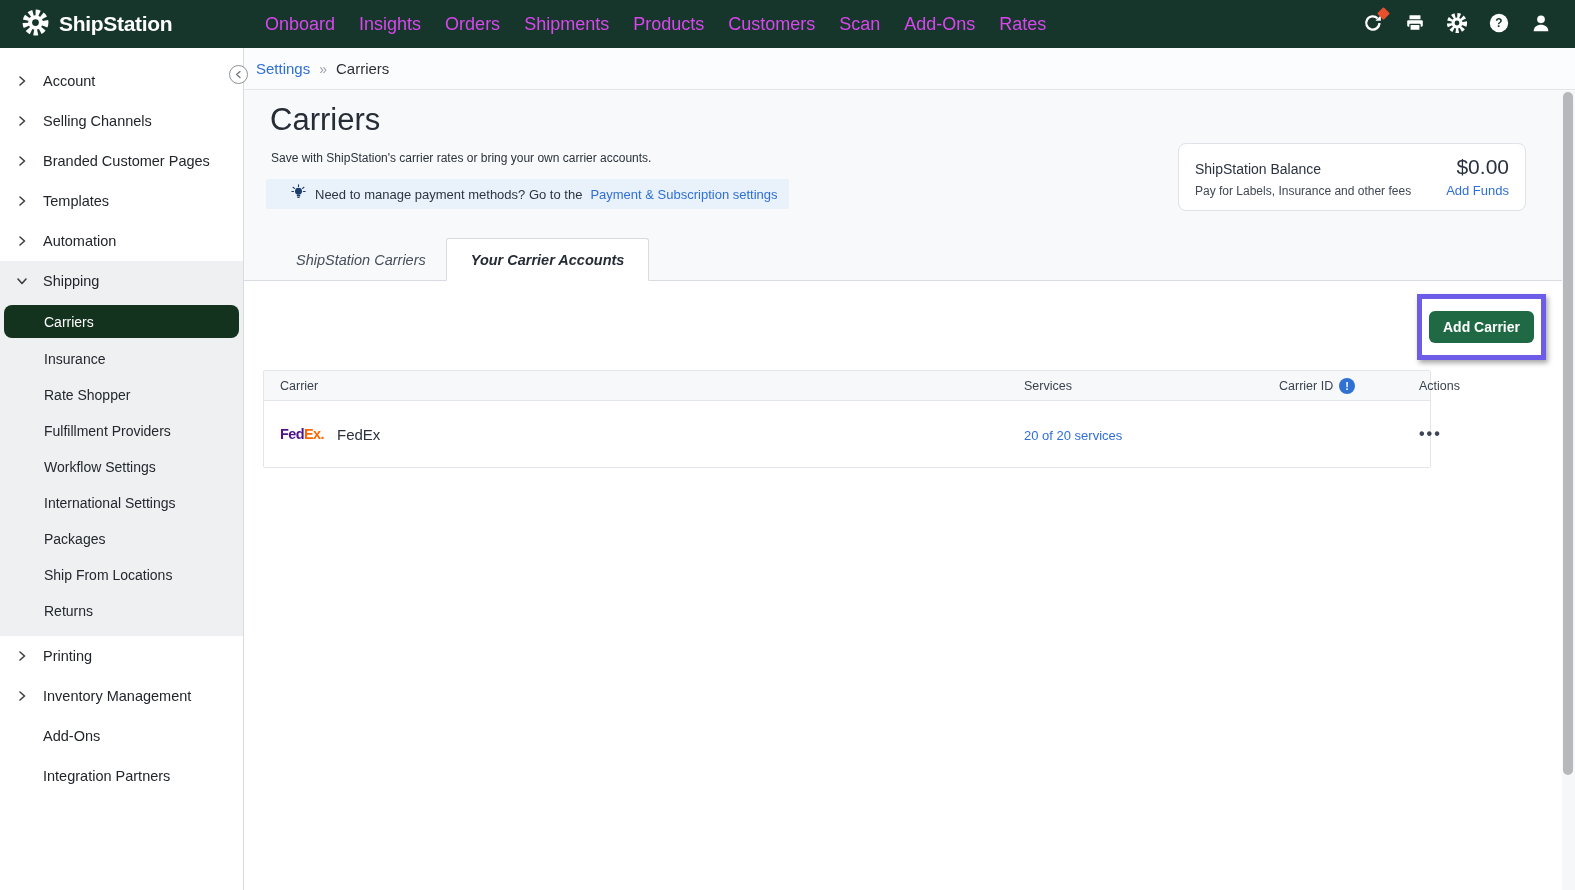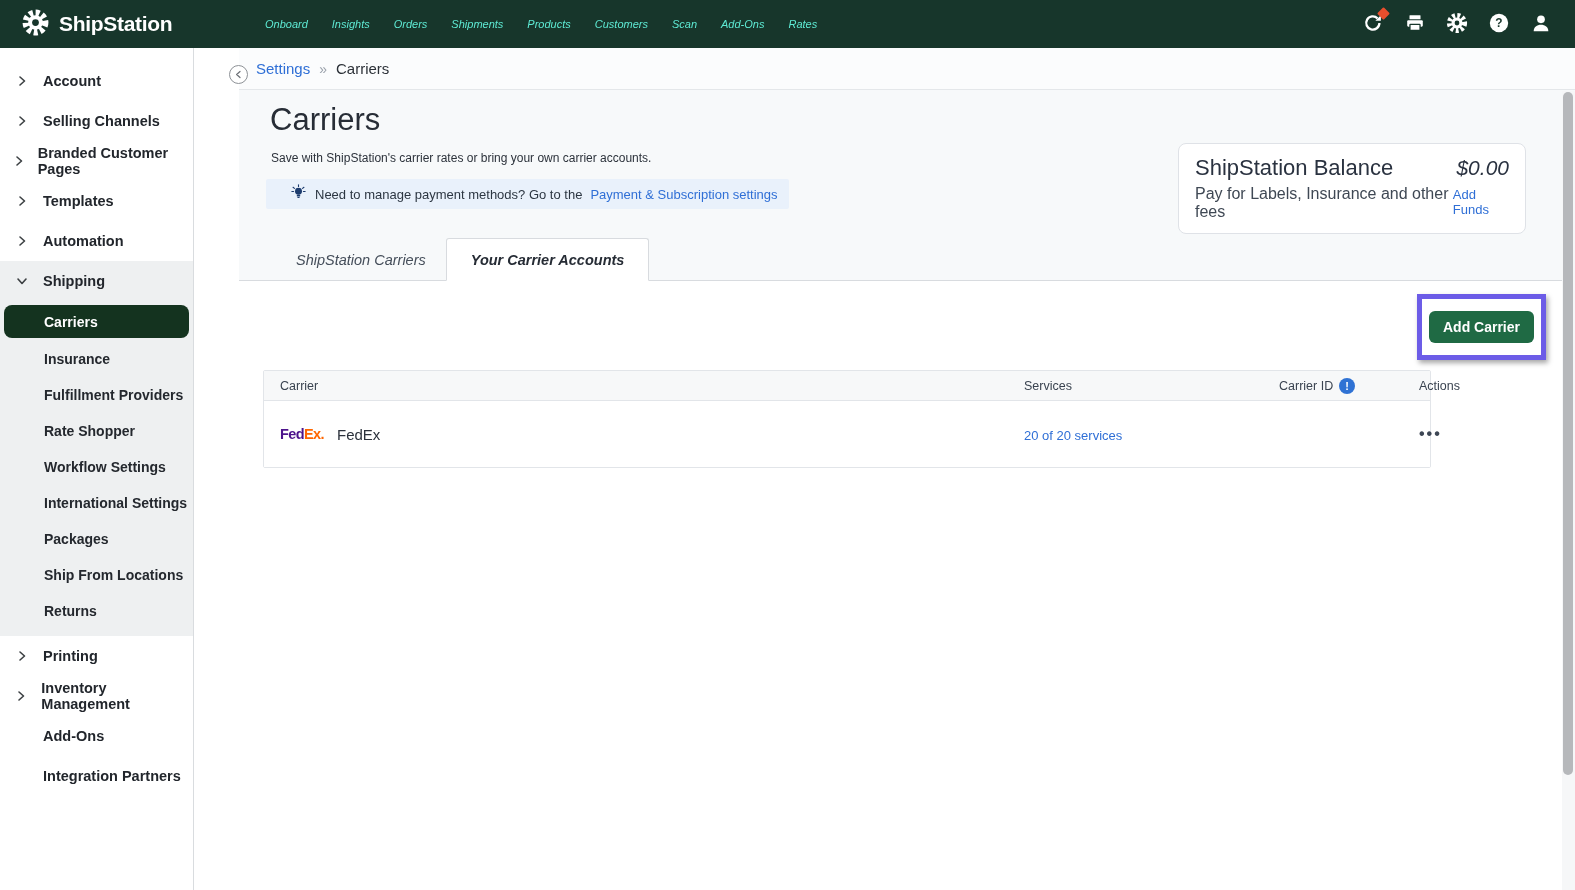--- a/index.html
+++ b/index.html
@@ -8,29 +8,29 @@
   a { text-decoration: none; cursor: pointer; }
   button { font-family: inherit; cursor: pointer; background: none; border: none; }
   ul { list-style: none; }
 
   
   .navbar { position: fixed; top: 0; left: 0; right: 0; height: 48px; background: #17362b;
     display: flex; align-items: center; z-index: 30; }
   .brand { display: flex; align-items: center; gap: 10px; padding-left: 22px; cursor: pointer; }
   .brand-text { color: #fff; font-size: 21px; font-weight: 700; letter-spacing: -0.3px; }
   .nav-items { position: absolute; left: 265px; display: flex; gap: 24px; }
-  .nav-items a { color: #5eead4; font-size: 11px; padding: 4px 0; font-style: italic; }
+  .nav-items a { color: #d946ef; font-size: 18px; padding: 4px 0; }
   .nav-icons { position: absolute; right: 22px; top: 0; height: 48px; display: flex; align-items: center; gap: 18px; }
   .icon-btn { position: relative; width: 24px; height: 24px; display: flex; align-items: center; justify-content: center; }
   .badge { position: absolute; top: -3px; right: -3px; width: 9px; height: 9px; background: #e84f2d;
     transform: rotate(45deg); border-radius: 1px; }
 
   
-  .sidebar { position: fixed; top: 48px; left: 0; bottom: 0; width: 194px; background: #fff;
-    border-right: 1px solid #d9dcdf; z-index: 10; font-weight: bold; }
+  .sidebar { position: fixed; top: 48px; left: 0; bottom: 0; width: 244px; background: #fff;
+    border-right: 1px solid #d9dcdf; z-index: 10; }
   .side-list { padding-top: 13px; }
   .side-item { height: 40px; display: flex; align-items: center; font-size: 14.5px; color: #22262c; cursor: pointer; }
   .side-item .chev { width: 43px; display: flex; justify-content: center; align-items: center; }
   .side-item.no-chev { padding-left: 43px; }
   .shipping-group { background: #eef0f1; padding-bottom: 7px; }
   .sub-list { padding-top: 4px; }
   .sub-item { height: 36px; display: flex; align-items: center; padding-left: 44px; font-size: 14px; color: #24282e; cursor: pointer; }
   .sub-item.selected { height: 33px; margin: 0 4px 3px 4px; padding-left: 40px; background: #14331f;
     color: #fff; border-radius: 8px; }
   .collapse-btn { position: fixed; left: 229px; top: 65px; width: 19px; height: 19px; border-radius: 50%;
@@ -47,23 +47,23 @@
   .page-head { position: relative; height: 191px; background: #f7f9fa; border-bottom: 1px solid #d8dbdf; }
   .page-title { position: absolute; left: 31px; top: 12px; font-size: 31px; font-weight: 500; color: #272d36; }
   .page-subtitle { position: absolute; left: 32px; top: 61px; font-size: 12px; color: #2c323b; }
   .tip { position: absolute; left: 27px; top: 89px; background: #e9f1fb; padding: 5px 11px 5px 24px;
     font-size: 13px; color: #2c3642; display: flex; align-items: center; gap: 8px; border-radius: 2px; }
   .tip a { color: #2f6fd6; }
 
   .balance-card { position: absolute; top: 53px; right: 49px; width: 348px; background: #fff;
     border: 1px solid #dfe2e7; border-radius: 8px; padding: 11px 16px 12px 16px; }
   .balance-row { display: flex; justify-content: space-between; align-items: baseline; }
-  .balance-title { font-size: 22px; color: #2a3240; }
-  .balance-amount { font-size: 21px; color: #2a3240; font-style: italic; }
-  .balance-desc { font-size: 16px; color: #3f4854; margin-top: 4px; }
+  .balance-title { font-size: 14px; color: #2a3240; }
+  .balance-amount { font-size: 21px; color: #2a3240; }
+  .balance-desc { font-size: 12px; color: #3f4854; margin-top: 4px; }
   .balance-link { font-size: 13px; color: #2f6fd6; margin-top: 4px; }
 
   .tabs { position: absolute; left: 37px; bottom: -1px; display: flex; align-items: flex-end; z-index: 2; font-style: italic; }
   .tab { height: 43px; display: flex; align-items: center; padding: 0 20px; font-size: 14.5px;
     color: #454e5a; cursor: pointer; }
   .tab.active { background: #fff; border: 1px solid #d8dbdf; border-bottom: 1px solid #fff;
     border-radius: 3px 3px 0 0; padding: 0 24px; font-weight: 700; color: #262c35; }
 
   .tab-content { position: absolute; top: 233px; left: 0; right: 0; bottom: 0; background: #fff; }
   .annotation { position: absolute; top: 13px; right: 29px; border: 5px solid #6c5ce7; background: #fff;
@@ -214,22 +214,22 @@
       <span class="chev">
           <svg width="12" height="12" viewBox="0 0 12 12">
             <path d="M2 4 L6 8.5 L10 4" fill="none" stroke="#3c4043" stroke-width="1.6" stroke-linecap="round" stroke-linejoin="round"></path>
           </svg>
         </span>
       <span>Shipping</span>
     </div>
     <ul class="sub-list">
       <li class="sub-item selected">Carriers</li>
       <li class="sub-item">Insurance</li>
+      <li class="sub-item">Rate Shopper</li>
       <li class="sub-item">Fulfillment Providers</li>
-      <li class="sub-item">Rate Shopper</li>
       <li class="sub-item">Workflow Settings</li>
       <li class="sub-item">International Settings</li>
       <li class="sub-item">Packages</li>
       <li class="sub-item">Ship From Locations</li>
       <li class="sub-item">Returns</li>
     </ul>
   </div>
   <ul>
     <li class="side-item">
       <span class="chev">

